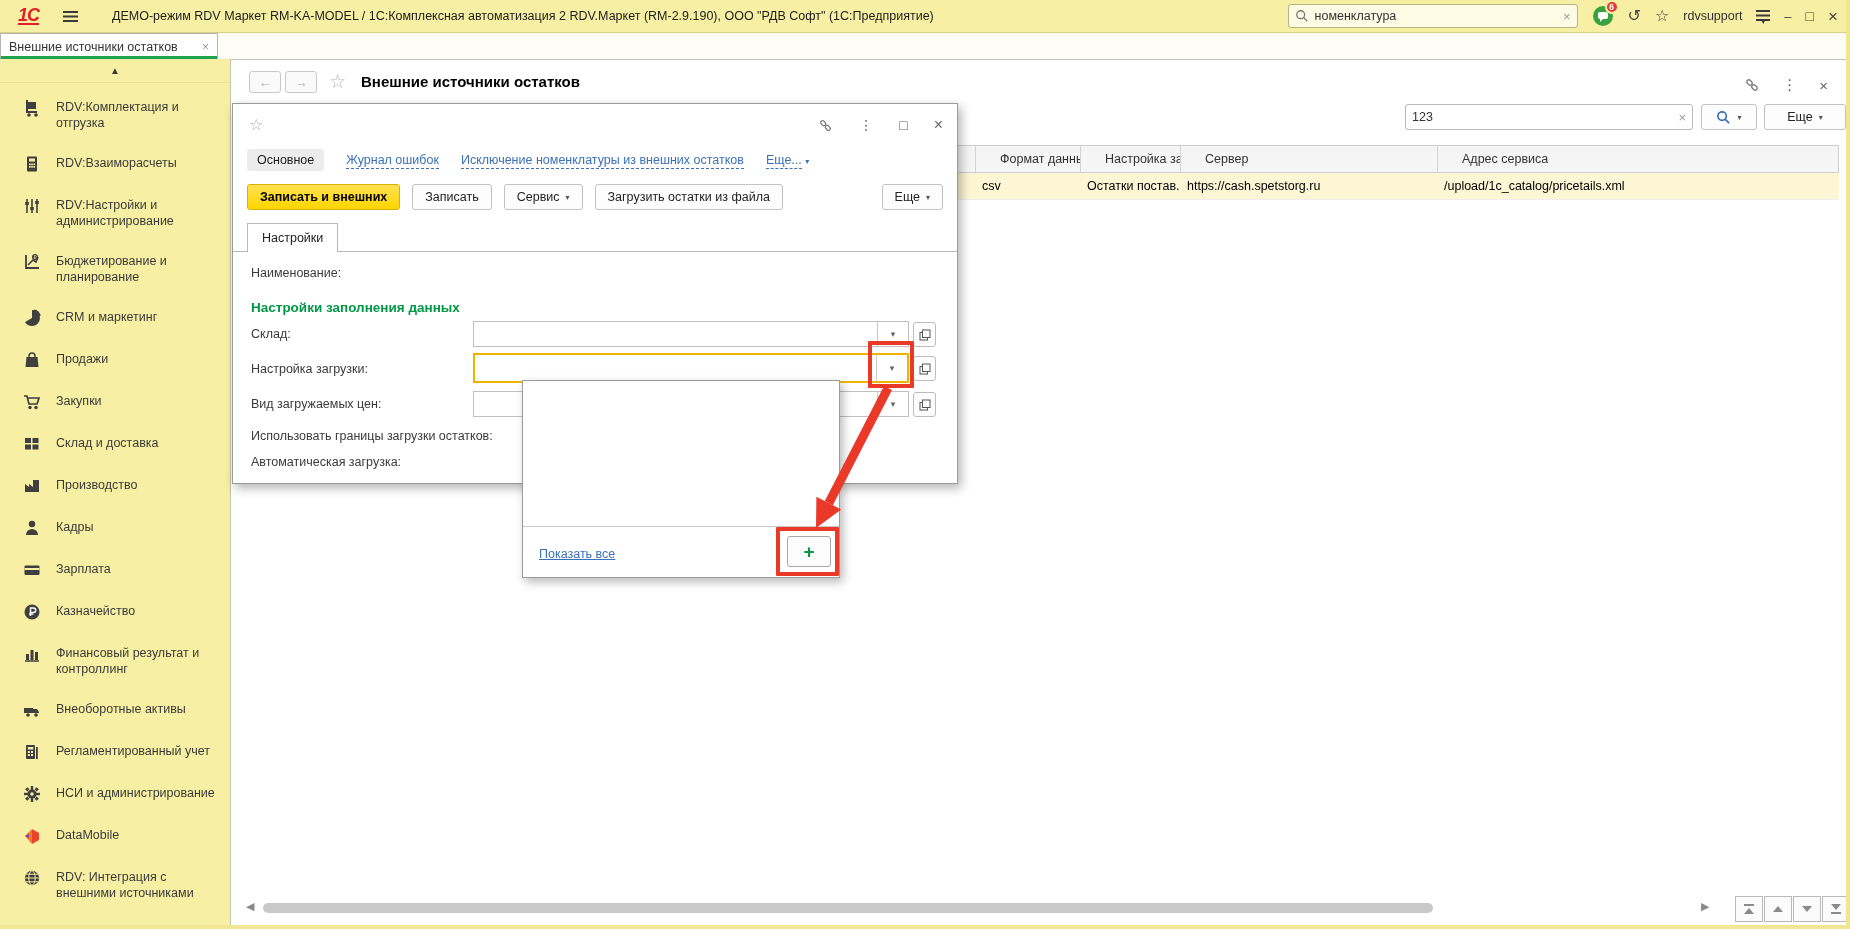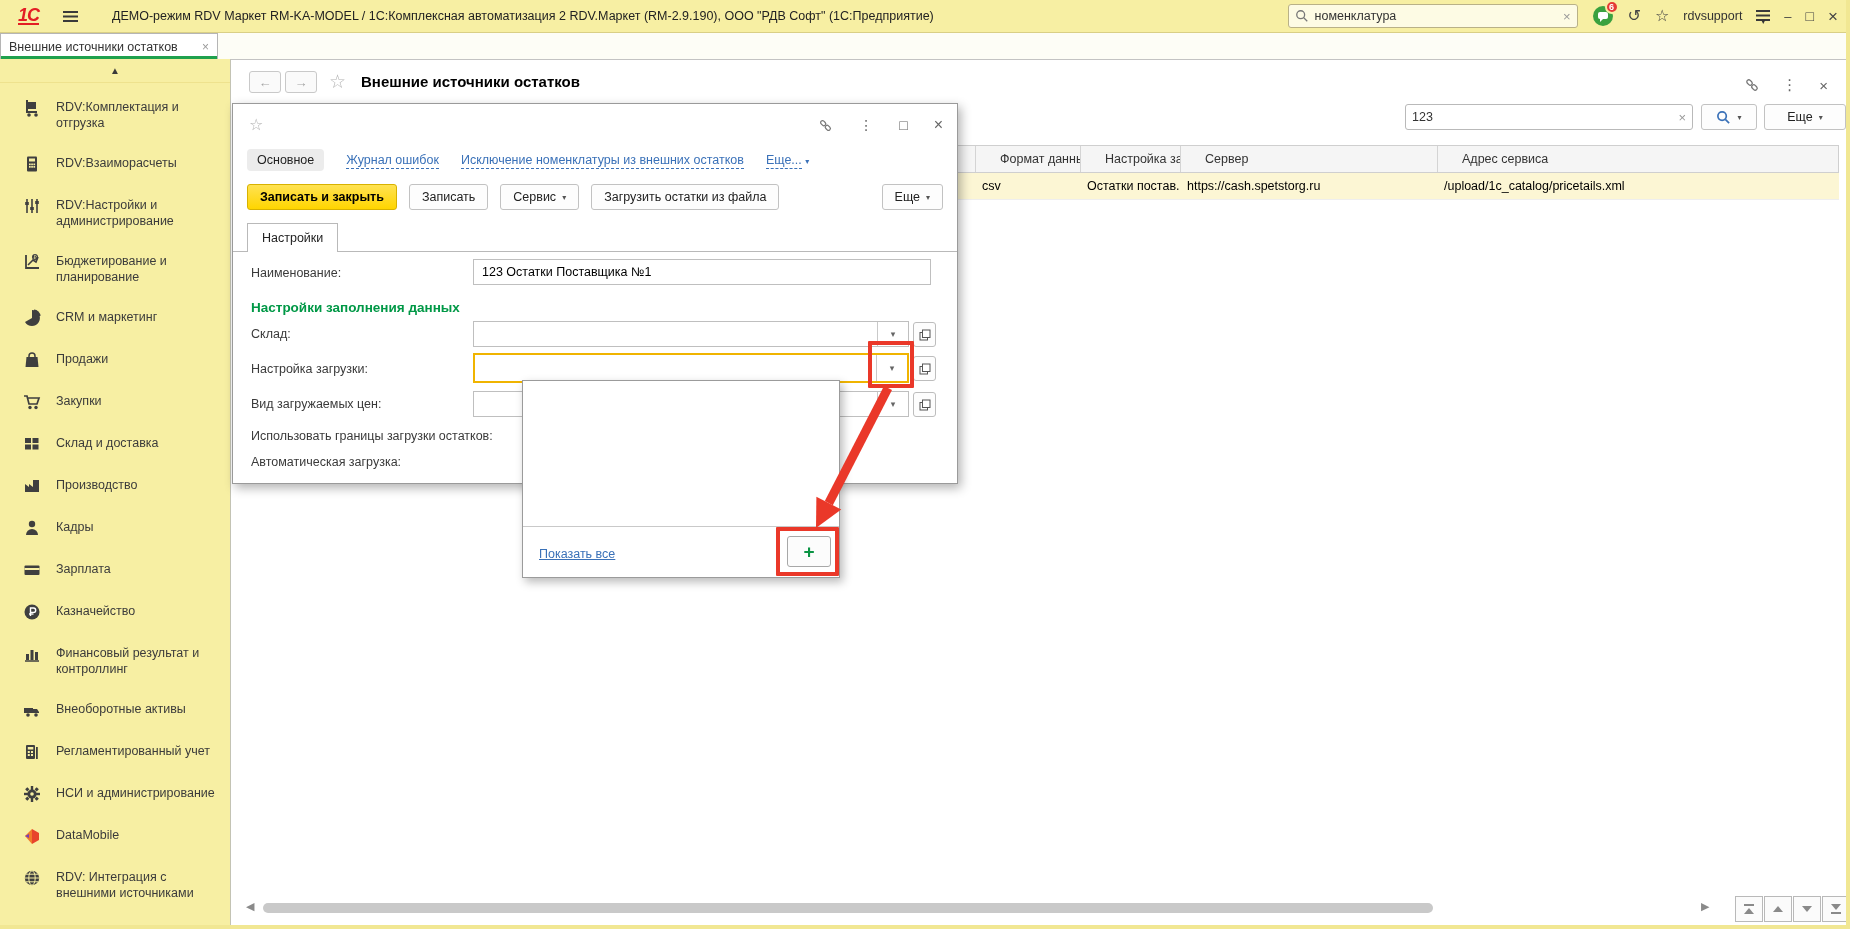--- a/index.html
+++ b/index.html
@@ -427,38 +427,37 @@
   </span>
 
   <div class="dlg-nav">
     <span class="pill">Основное</span>
     <span class="lnk"><span class="u">Журнал ошибок</span></span>
     <span class="lnk"><span class="u">Исключение номенклатуры из внешних остатков</span></span>
     <span class="lnk"><span class="u">Еще...</span> <span class="caret" style="color:#3a71b8">▾</span></span>
   </div>
 
   <div class="dlg-btns">
-    <span class="btn btn-primary">Записать и закрыть</span>
+    <span class="btn btn-primary">Записать и внешних</span>
     <span class="btn">Записать</span>
     <span class="btn">
         <span>Сервис</span>
         <span class="caret">▾</span>
       </span>
     <span class="btn">Загрузить остатки из файла</span>
     <span class="btn dlg-more">
         <span>Еще</span>
         <span class="caret">▾</span>
       </span>
   </div>
 
   <div class="dlg-tab">Настройки</div>
   <div class="dlg-line"></div>
 
   <span class="flabel" style="top:162px">Наименование:</span>
-  <input class="finput" style="top: 155px; width: 458px;" readonly="" value="123 Остатки Поставщика №1">
 
   <span class="sect" style="top:196px">Настройки заполнения данных</span>
 
   <span class="flabel" style="top:223px">Склад:</span>
   <span class="combo" style="top:217px">
     <span class="dd">▾</span>
   </span>
   <span class="openbtn" style="left:680px;top:218px">
     <svg width="12" height="12" viewBox="0 0 12 12">
         <rect x="1" y="3.5" width="7.5" height="7.5" fill="none" stroke="#555"></rect>

